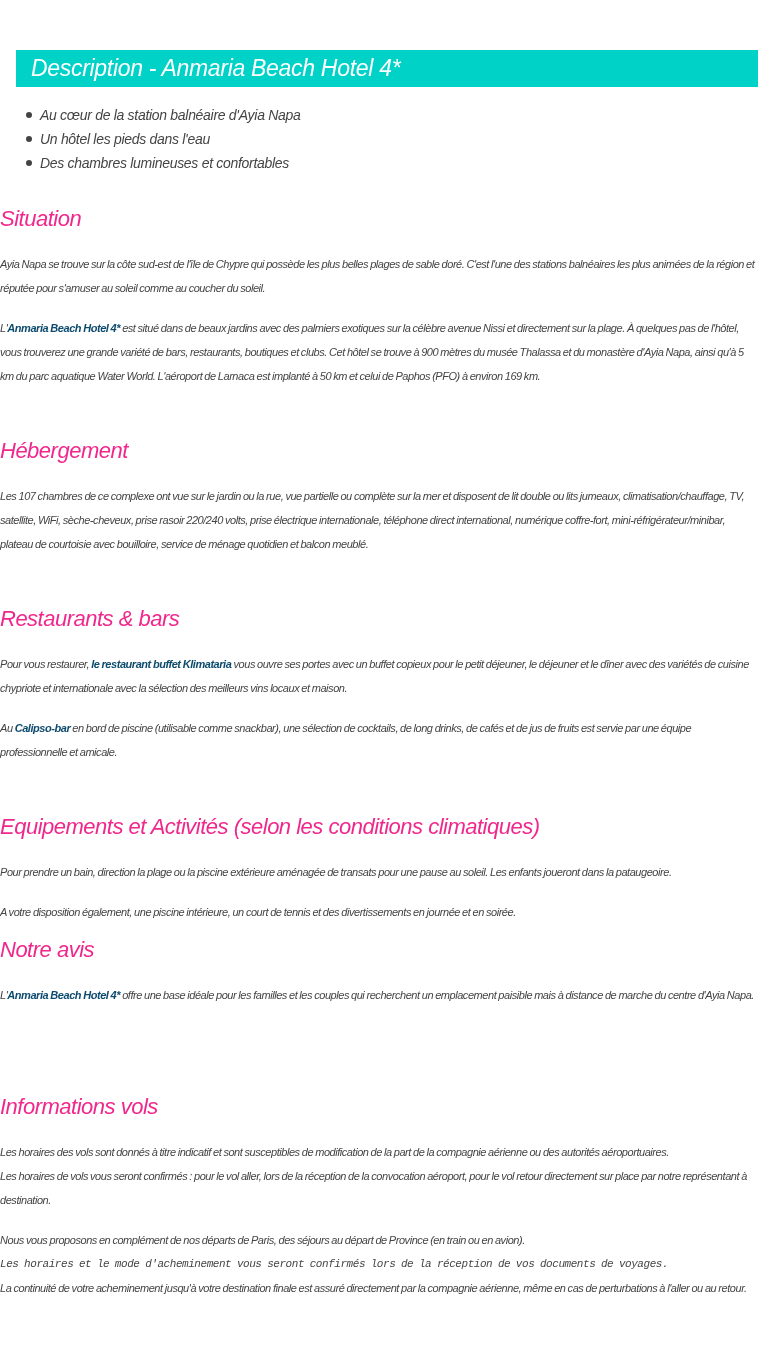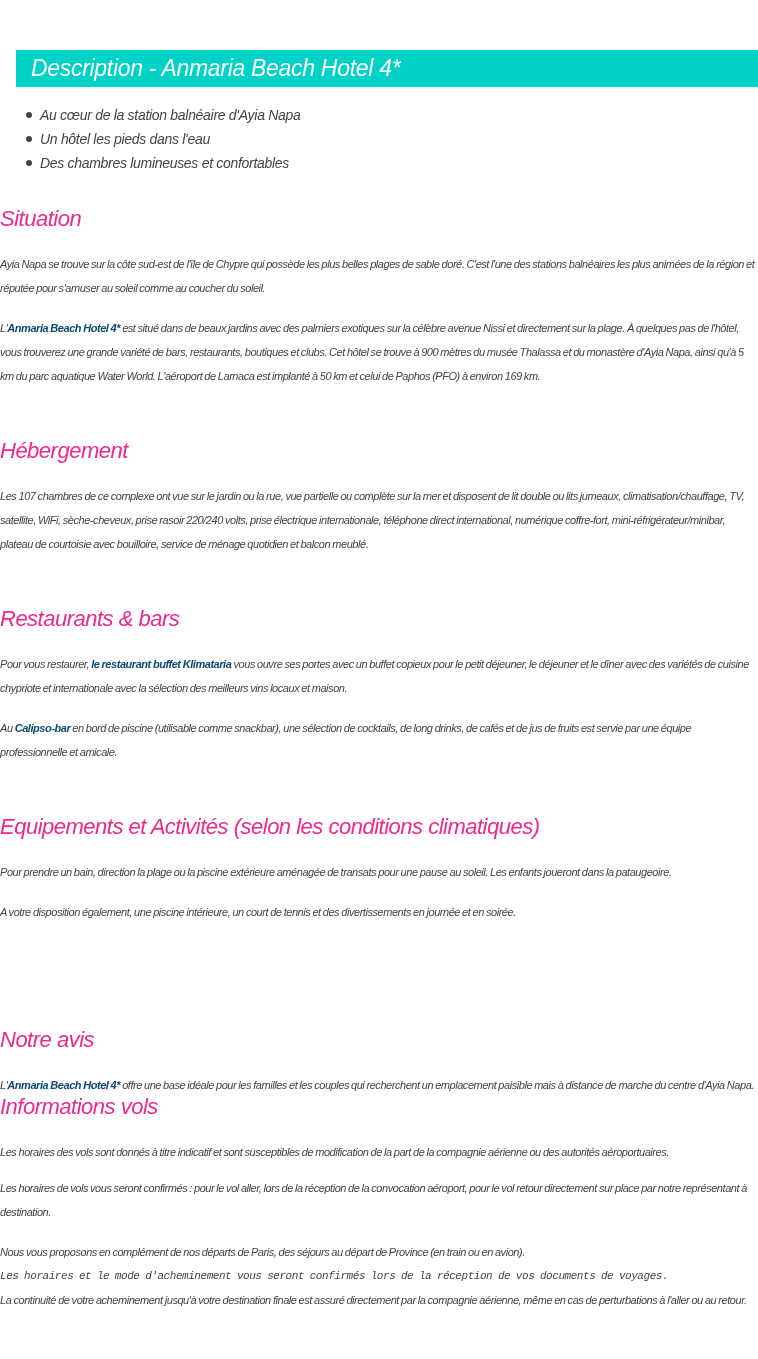--- a/index.html
+++ b/index.html
@@ -13,21 +13,21 @@
   .bullets li { position:relative; padding-left:16px; font-size:14px; line-height:24px;
                 font-style:italic; color:#444; letter-spacing:-0.3px; }
   .bullets li::before { content:""; position:absolute; left:2px; top:9px; width:6px; height:6px;
                         border-radius:50%; background:#444; }
   .section { position:absolute; left:0; width:758px; }
   .section h2 { margin:0; font-size:22px; line-height:28px; font-style:italic; font-weight:normal;
                 color:#f0288c; letter-spacing:-0.5px; }
   .section p { margin:0; font-size:11px; line-height:24px; font-style:italic; color:#444;
                letter-spacing:-0.45px; word-spacing:-0.5px; }
   .section p + p { margin-top:16px; }
-  .section p.tight + p.tight { margin-top:12px; }
+  .section p.tight + p.tight { margin-top:0; }
   b { font-weight:bold; color:#0c4a6e; }
 </style>
 </head>
 <body>
 
 <div class="banner">
   <h1>Description - Anmaria Beach Hotel 4*</h1>
 </div>
 
 <ul class="bullets">
@@ -52,21 +52,21 @@
   <p style="margin-top:19px;"><span>Pour vous restaurer, </span><b>le restaurant buffet Klimataria</b><span> vous ouvre ses portes avec un buffet copieux pour le petit déjeuner, le déjeuner et le dîner avec des variétés de cuisine chypriote et internationale avec la sélection des meilleurs vins locaux et maison.</span></p>
   <p><span>Au </span><b>Calipso-bar</b><span> en bord de piscine (utilisable comme snackbar), une sélection de cocktails, de long drinks, de cafés et de jus de fruits est servie par une équipe professionnelle et amicale.</span></p>
 </div>
 
 <div class="section" style="top:813px;">
   <h2>Equipements et Activités (selon les conditions climatiques)</h2>
   <p style="margin-top:19px;">Pour prendre un bain, direction la plage ou la piscine extérieure aménagée de transats pour une pause au soleil. Les enfants joueront dans la pataugeoire.</p>
   <p>A votre disposition également, une piscine intérieure, un court de tennis et des divertissements en journée et en soirée.</p>
 </div>
 
-<div class="section" style="top:1026px;">
+<div class="section" style="top:936px;">
   <h2>Notre avis</h2>
   <p style="margin-top:19px;"><span>L'</span><b>Anmaria Beach Hotel 4*</b><span> offre une base idéale pour les familles et les couples qui recherchent un emplacement paisible mais à distance de marche du centre d'Ayia Napa.</span></p>
 </div>
 
 <div class="section" style="top:1093px;">
   <h2>Informations vols</h2>
   <p class="tight" style="margin-top:19px;">Les horaires des vols sont donnés à titre indicatif et sont susceptibles de modification de la part de la compagnie aérienne ou des autorités aéroportuaires.</p>
   <p class="tight">Les horaires de vols vous seront confirmés : pour le vol aller, lors de la réception de la convocation aéroport, pour le vol retour directement sur place par notre représentant à destination.</p>
   <p style="margin-top:16px;" class="tight2">Nous vous proposons en complément de nos départs de Paris, des séjours au départ de Province (en train ou en avion).</p>
   <p class="tight2" style="margin-top:0;font-family:Liberation Mono, monospace;">Les horaires et le mode d'acheminement vous seront confirmés lors de la réception de vos documents de voyages.</p>

